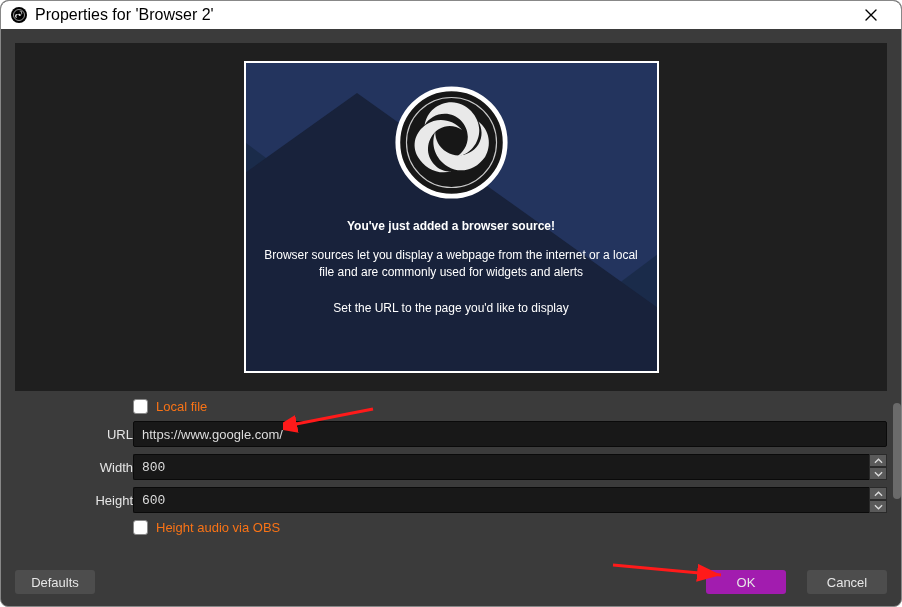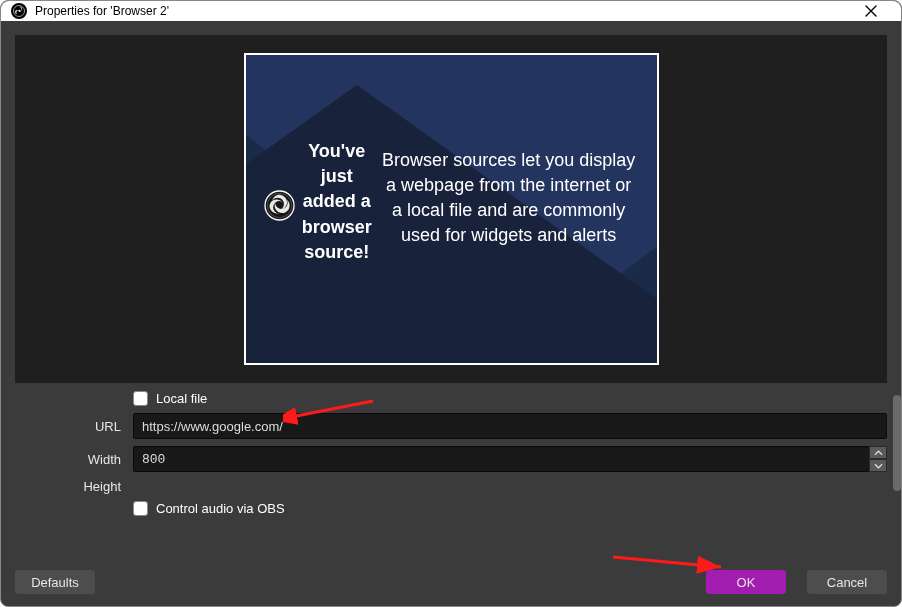--- a/index.html
+++ b/index.html
@@ -7,28 +7,28 @@
   .window {
     width: 902px; height: 607px;
     background: #3b3b3b;
     border: 1px solid #888;
     border-radius: 8px;
     display: flex;
     flex-direction: column;
     position: relative;
   }
   .titlebar {
-    height: 20px;
+    height: 28px;
     background: #fff;
     border-radius: 8px 8px 0 0;
     display: flex;
     align-items: center;
     padding: 0 10px;
     color: #000;
-    font-size: 12px;
+    font-size: 16px;
     position: relative;
   }
   .titlebar .app-icon {
     width: 16px; height: 16px;
     margin-right: 8px;
     display: inline-flex;
     align-items: center;
     justify-content: center;
     border-radius: 50%;
     background: #000;
@@ -88,23 +88,24 @@
     border-left: 420px solid transparent;
     border-right: 420px solid transparent;
     border-bottom: 300px solid #18223b;
   }
   .preview-content {
     position: relative;
     z-index: 2;
     text-align: center;
     color: #fff;
     padding: 10px 18px 12px 18px;
-    font-size: 18px;
+    font-size: 12px;
     line-height: 1.4;
     display:flex;
+    flex-direction: column;
     align-items: center;
     height: 100%;
   }
   .obs-logo-big {
     width: 115px; height: 115px;
     margin-top: 12px;
     margin-bottom: 18px;
   }
   .preview-headline { font-weight: 600; margin-bottom: 12px; }
   .preview-desc { margin-bottom: 20px; }
@@ -126,21 +127,20 @@
     height: 96px;
   }
   .row {
     display: flex;
     align-items: center;
     margin-bottom: 7px;
   }
   .label {
     width: 118px;
     text-align: right;
-    padding-right: 12px;
     color: #e6e6e6;
     font-size: 13px;
   }
   .field { flex: 1; }
   input.text {
     width: 100%;
     height: 24px;
     background: #181818;
     border: 1px solid #0a0a0a;
     color: #ddd;
@@ -169,21 +169,21 @@
     border: 1px solid #2a2a2a;
     display: flex;
     align-items: center;
     justify-content: center;
     cursor: pointer;
   }
   .spin-btn svg { width: 9px; height: 6px; }
   .check {
     display: flex;
     align-items: flex-start;
-    color: #ffffff;
+    color: #f97316;
     font-size: 13px;
     gap: 8px;
   }
   .checkbox {
     width: 15px; height: 15px;
     border-radius: 3px;
     background: #fff;
     border: 1px solid #888;
     display: inline-block;
   }
@@ -245,20 +245,21 @@
             <circle cx="60" cy="60" r="56" fill="#171717" stroke="#fff" stroke-width="5"></circle>
             <circle cx="60" cy="60" r="47" fill="none" stroke="#c9c9c9" stroke-width="1.2"></circle>
             <g fill="#e9e9e9">
               <path d="M60 18c-14 0-26 10-28 24 4-7 12-12 21-12 13 0 24 11 24 24 0 9-5 17-12 21 14-2 24-14 24-28S76 18 60 18z"></path>
               <path d="M25 75c7 12 21 19 35 15-8 1-16-3-21-11-7-11-3-26 8-33 8-5 17-4 24 1-9-11-25-14-37-6S18 63 25 75z"></path>
               <path d="M95 75c7-12 5-28-7-37 4 7 5 16 0 24-7 11-22 15-33 8-8-5-12-13-12-21-5 13 0 28 13 36s29 4 39-10z"></path>
             </g>
           </svg>
           <div class="preview-headline">You've just added a browser source!</div>
           <div class="preview-desc">Browser sources let you display a webpage from the internet or a local file and are commonly used for widgets and alerts</div>
+          <div class="preview-cta">Set the URL to the page you'd like to display</div>
         </div>
       </div>
     </div>
 
     <div class="form-area">
       <div class="form-scroll"></div>
 
       <div class="row">
         <div class="label"></div>
         <div class="field">
@@ -292,29 +293,46 @@
                     <path d="M1 1 L5 5 L9 1" stroke="#ddd" stroke-width="1.4" fill="none"></path>
                   </svg>
                 </div>
             </div>
           </div>
         </div>
       </div>
 
       <div class="row">
         <div class="label">Height</div>
+        <div class="field">
+          <div class="spin-wrap">
+            <input class="text" type="text" value="600" style="">
+            <div class="spinners">
+              <div class="spin-btn">
+                  <svg viewBox="0 0 10 6">
+                    <path d="M1 5 L5 1 L9 5" stroke="#ddd" stroke-width="1.4" fill="none"></path>
+                  </svg>
+                </div>
+              <div class="spin-btn">
+                  <svg viewBox="0 0 10 6">
+                    <path d="M1 1 L5 5 L9 1" stroke="#ddd" stroke-width="1.4" fill="none"></path>
+                  </svg>
+                </div>
+            </div>
+          </div>
+        </div>
       </div>
 
 
       <div class="row">
         <div class="label"></div>
         <div class="field">
           <label class="check">
             <span class="checkbox"></span>
-            <span>Control audio via OBS</span>
+            <span>Height audio via OBS</span>
           </label>
         </div>
       </div>
 
     </div>
 
     <div class="bottom-bar">
       <button class="btn">Defaults</button>
       <div class="spacer"></div>
       <button class="btn focus">OK</button>

